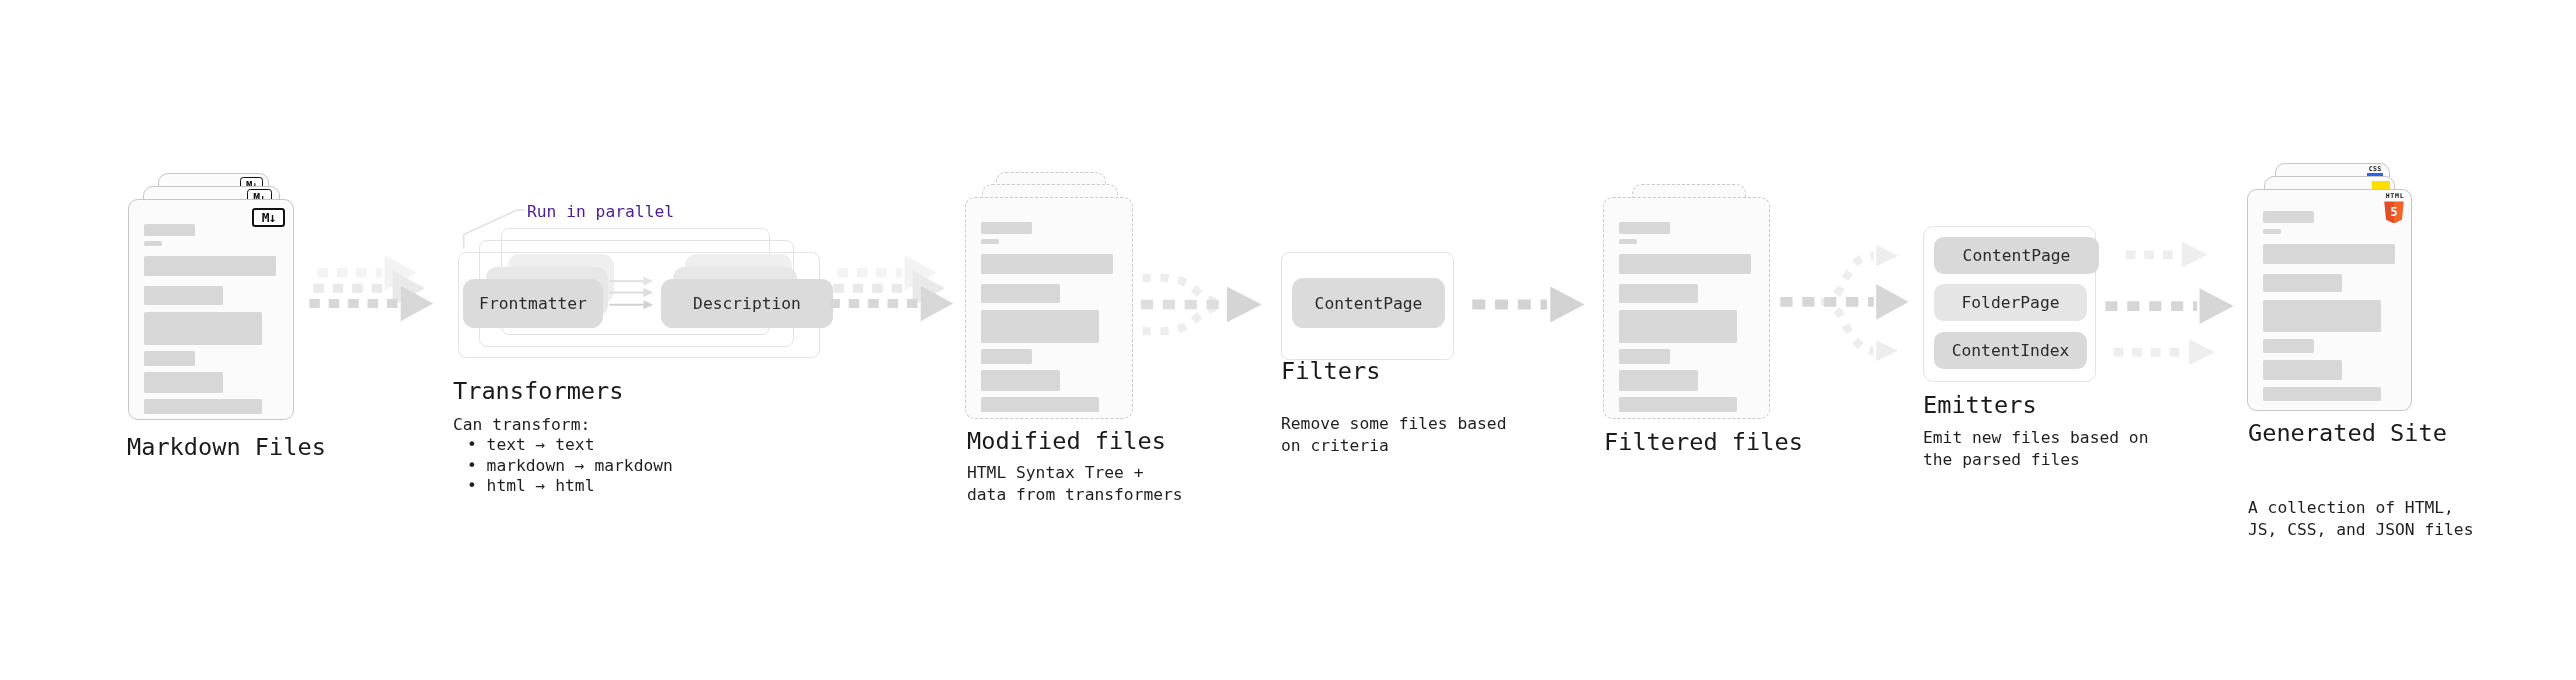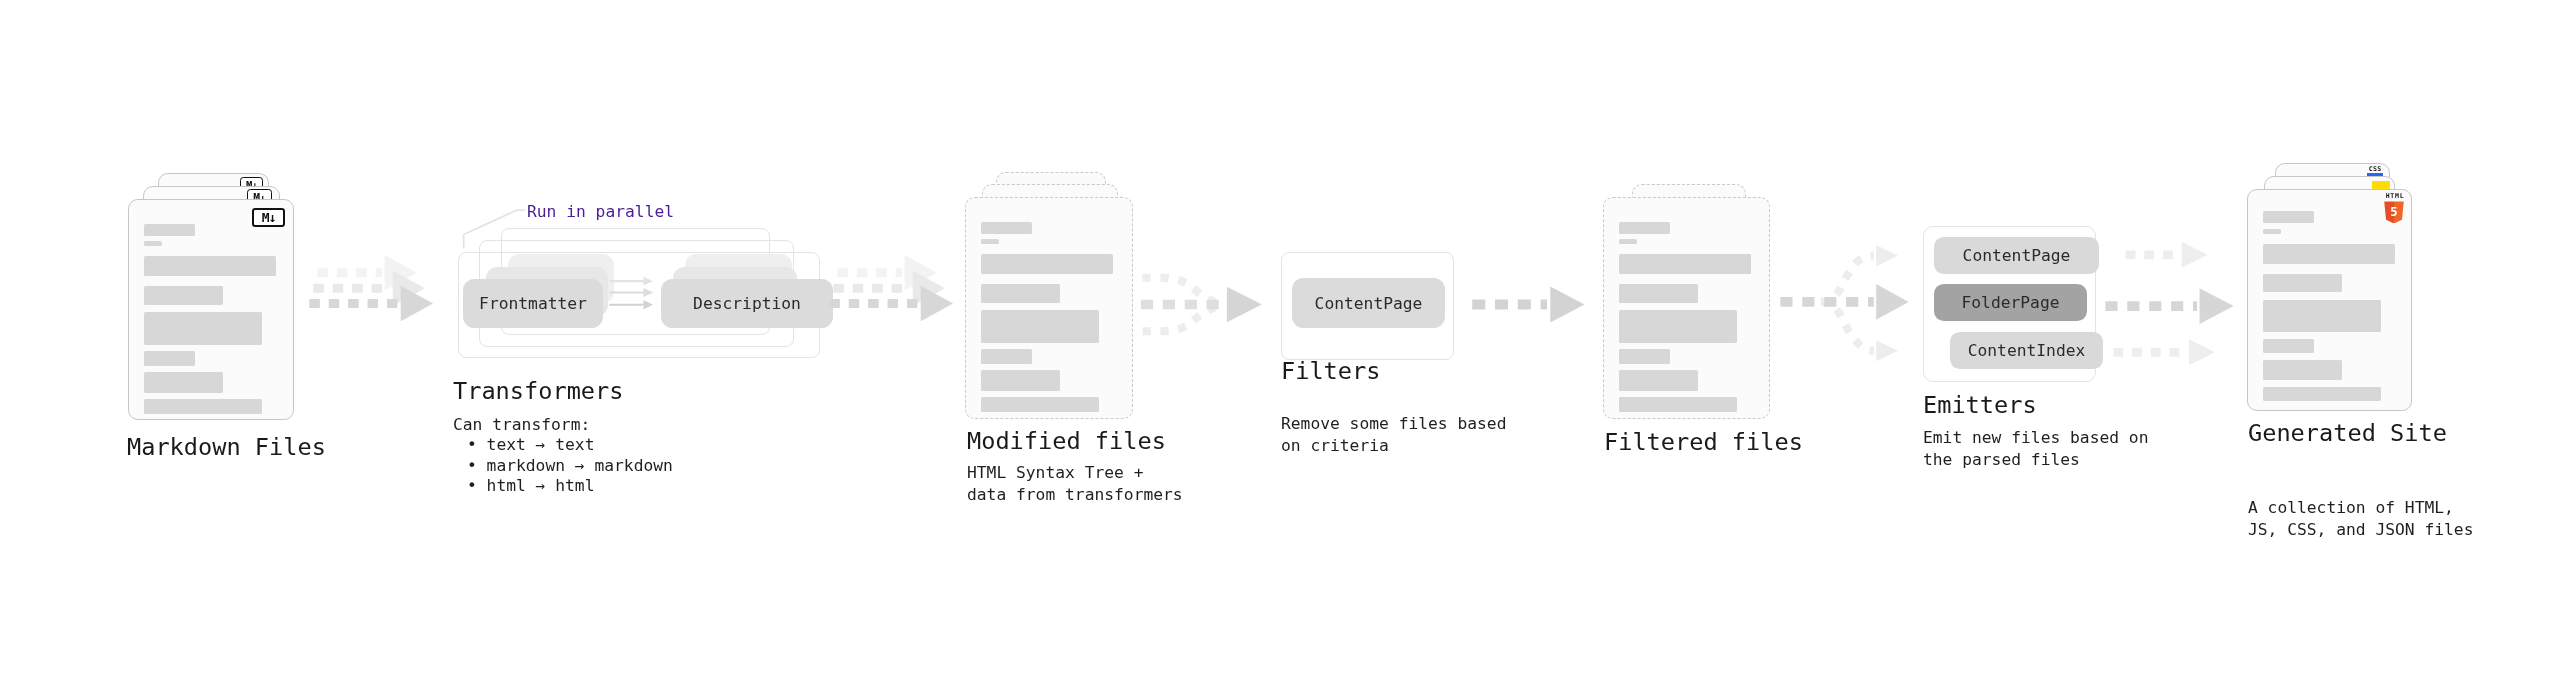--- a/index.html
+++ b/index.html
@@ -214,22 +214,22 @@
     <polygon points="123,10 123,36 150,23" fill="#ededed"></polygon>
     <path d="M 55 80 Q 70 80 80 98 Q 90 120 100 130 Q 108 140 120 140" stroke="#ededed" stroke-width="10" stroke-dasharray="10 12" fill="none"></path>
     <polygon points="123,127 123,153 150,140" fill="#ededed"></polygon>
     <line x1="5" y1="80" x2="120" y2="80" stroke="#d6d6d6" stroke-width="12" stroke-dasharray="15 12"></line>
     <polygon points="123,58 123,102 163,80" fill="#d6d6d6"></polygon>
   </svg>
 
   <div>
     <div class="obox" style="left:1923px;top:226px;width:173px;height:156px;border-radius:9.8px;"></div>
     <div class="pill" style="left:1934px;top:237px;width:165px;height:37px;border-radius:9.8px;background:#d9d9d9;">ContentPage</div>
-    <div class="pill" style="left:1934px;top:284px;width:153px;height:37px;border-radius:9.8px;background:#a3a3a3;">FolderPage</div>
-    <div class="pill" style="left:1934px;top:332px;width:153px;height:37px;border-radius:9.8px;background:#d9d9d9;margin-left:16px;">ContentIndex</div>
+    <div class="pill" style="left:1934px;top:284px;width:153px;height:37px;border-radius:9.8px;background:#e5e5e5;">FolderPage</div>
+    <div class="pill" style="left:1934px;top:332px;width:153px;height:37px;border-radius:9.8px;background:#d9d9d9;">ContentIndex</div>
     <div class="title" style="left:1923px;top:391px;">Emitters</div>
     <div class="desc" style="left:1923px;top:427px;">
       <div>Emit new files based on</div>
       <div>the parsed files</div>
     </div>
   </div>
 
   <svg class="abs" style="left:2101px;top:237px;" width="137" height="134" viewBox="0 0 168 165">
     <line x1="30" y1="22" x2="96" y2="22" stroke="#eeeeee" stroke-width="11" stroke-dasharray="12 11"></line>
     <polygon points="99,6 99,38 131,22" fill="#eeeeee"></polygon>

